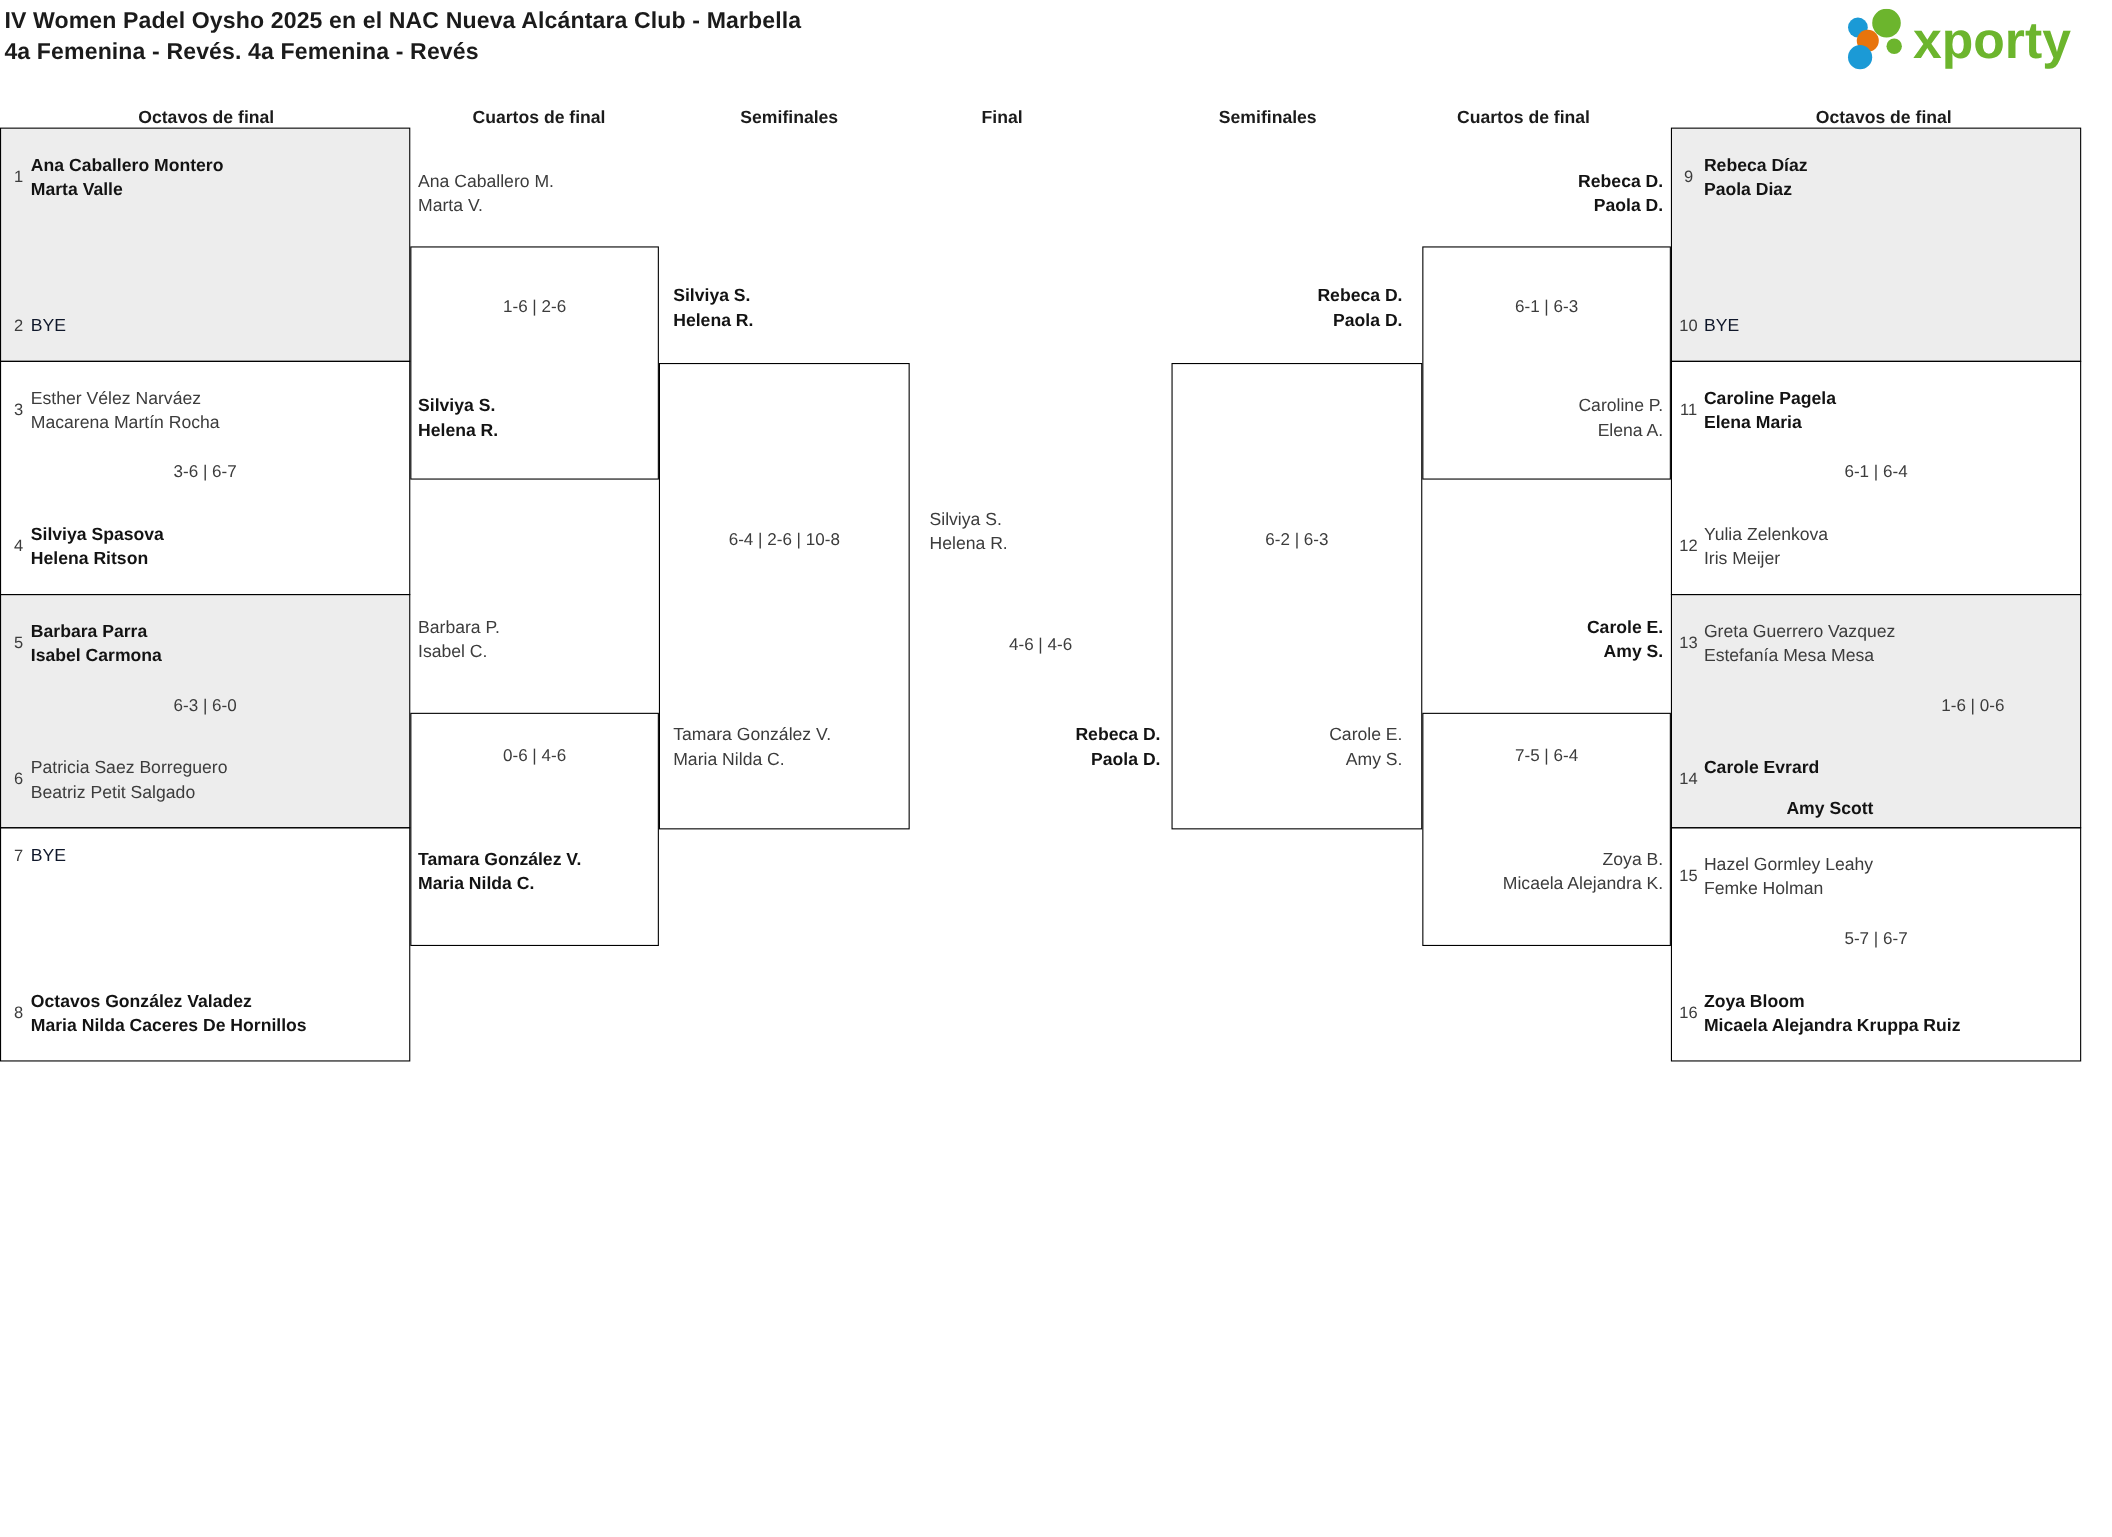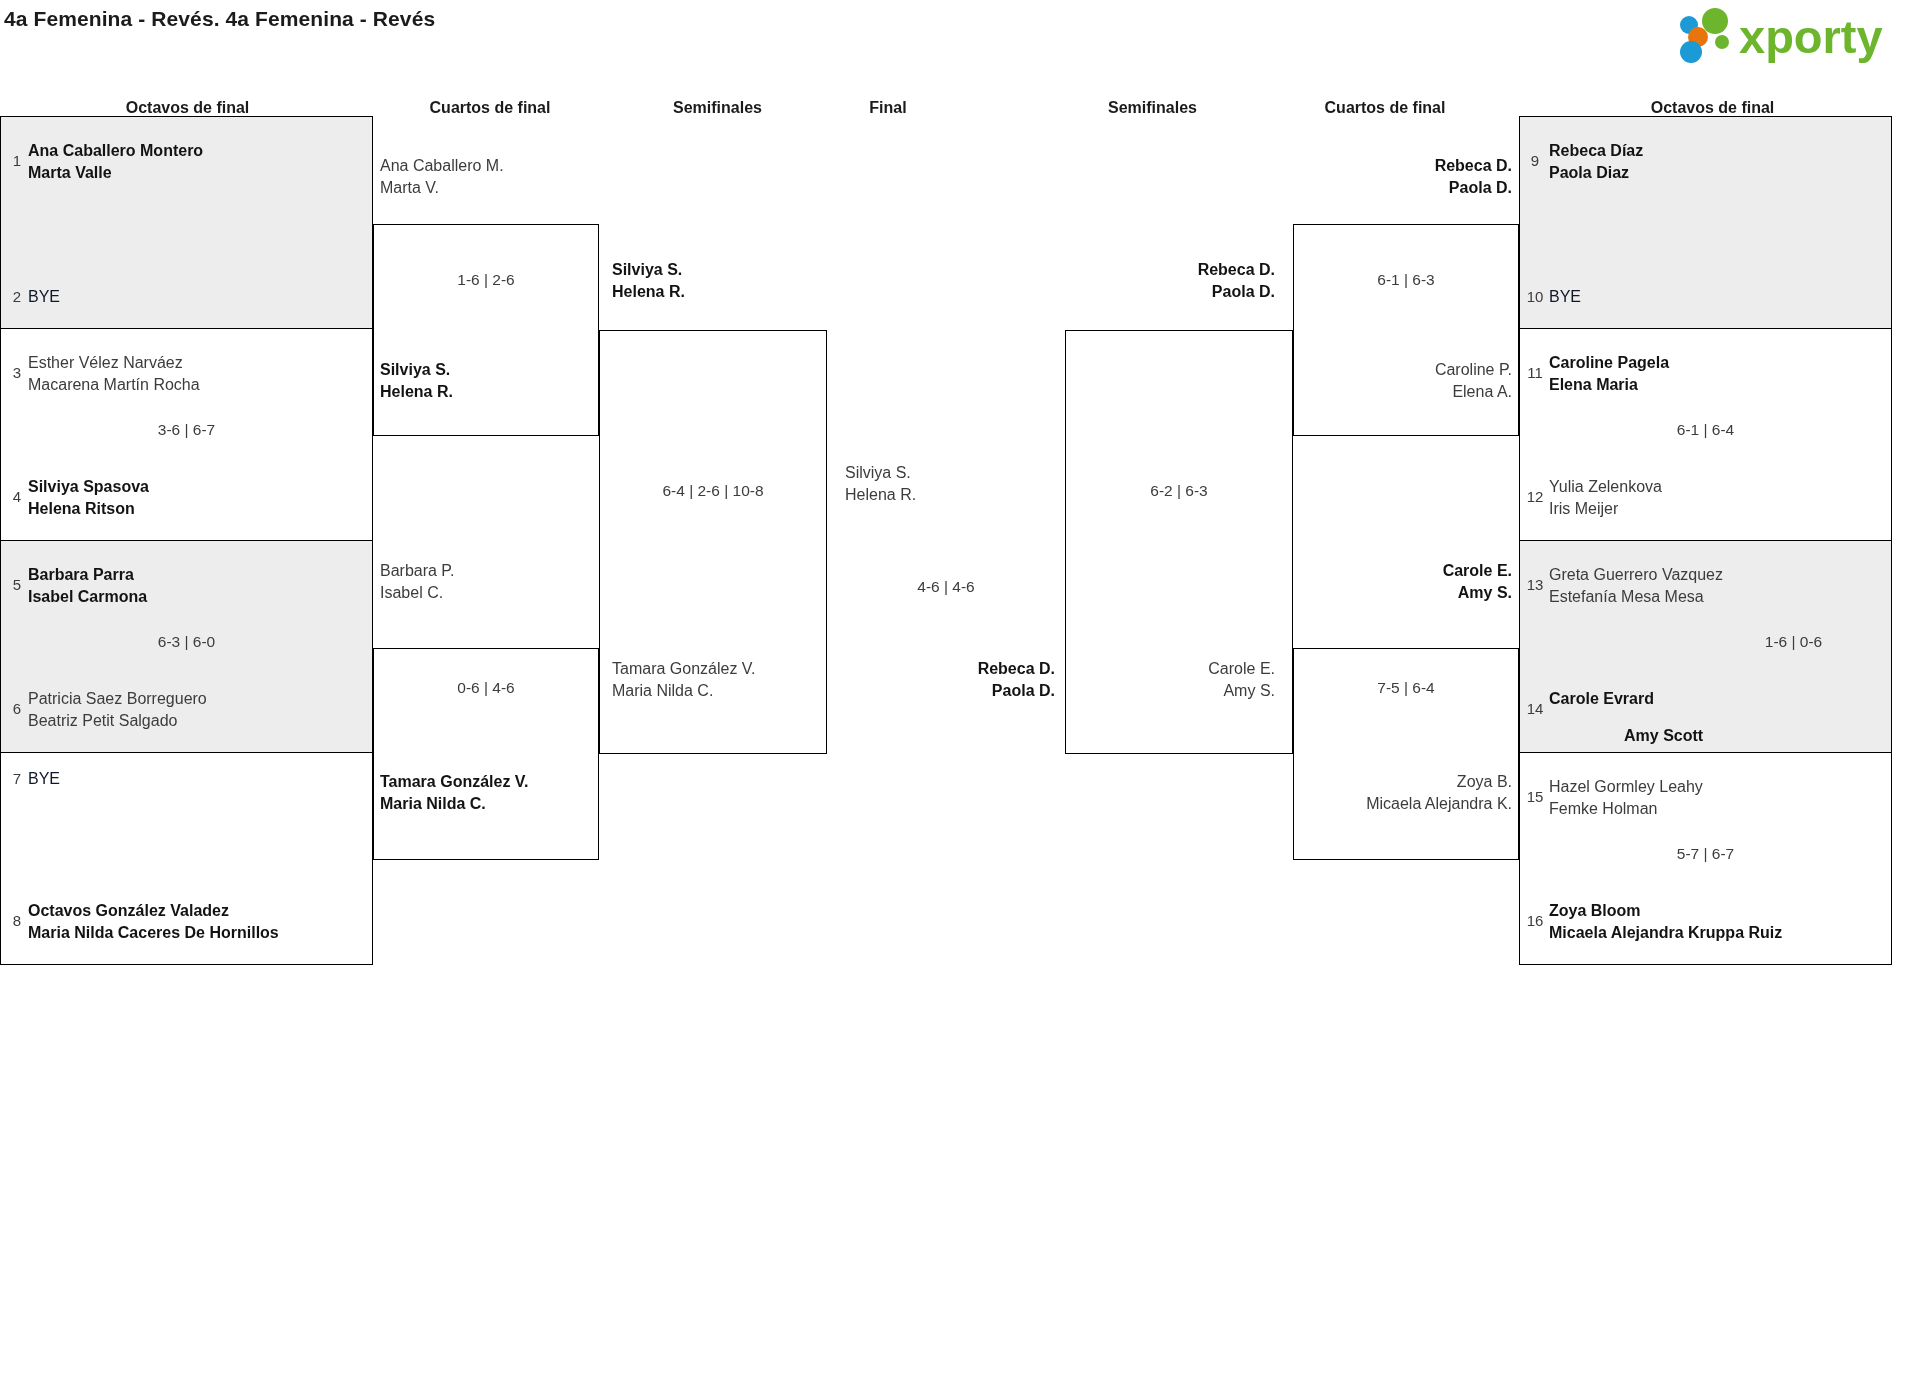--- a/index.html
+++ b/index.html
@@ -45,38 +45,39 @@
     white-space: nowrap; text-align: center;
   }
   .bye { position: absolute; font-size: 16px; line-height: 22px; color: #0f172a; }
 </style>
 </head>
 <body>
 
 <div id="root">
 
   <div class="title-block">
+    <div class="title-line">IV Women Padel Oysho 2025 en el NAC Nueva Alcántara Club - Marbella</div>
     <div class="title-line">4a Femenina - Revés. 4a Femenina - Revés</div>
   </div>
 
   <div class="logo">
     <svg width="235" height="56" viewBox="0 0 235 56" xmlns="http://www.w3.org/2000/svg">
       <circle cx="22" cy="17" r="9" fill="#1b9ad6"></circle>
       <circle cx="48" cy="13" r="13" fill="#6cb52d"></circle>
       <circle cx="31" cy="29" r="10" fill="#e8740c"></circle>
       <circle cx="55" cy="34" r="7" fill="#6cb52d"></circle>
       <circle cx="24" cy="44" r="11" fill="#1b9ad6"></circle>
       <text x="72" y="45" font-family="Liberation Sans, sans-serif" font-size="47" font-weight="bold" fill="#6cb52d">xporty</text>
     </svg>
   </div>
 
   <div class="round-head" style="left:0px;  width:375px;">Octavos de final</div>
   <div class="round-head" style="left:375px;width:230px;">Cuartos de final</div>
   <div class="round-head" style="left:605px;width:225px;">Semifinales</div>
-  <div class="round-head" style="left:783px;width:210px;">Final</div>
+  <div class="round-head" style="left:806px;width:210px;">Final</div>
   <div class="round-head" style="left:1040px;width:225px;">Semifinales</div>
   <div class="round-head" style="left:1265px;width:240px;">Cuartos de final</div>
   <div class="round-head" style="left:1505px;width:415px;">Octavos de final</div>
 
   <div class="shade" style="left:1px;   top:117px; width:371px; height:211px;"></div>
   <div class="shade" style="left:1px;   top:541px; width:371px; height:211px;"></div>
 
   <div class="box" style="left:0px; top:116px; width:373px; height:213px;"></div>
   <div class="box" style="left:0px; top:328px; width:373px; height:213px;"></div>
   <div class="box" style="left:0px; top:540px; width:373px; height:213px;"></div>

